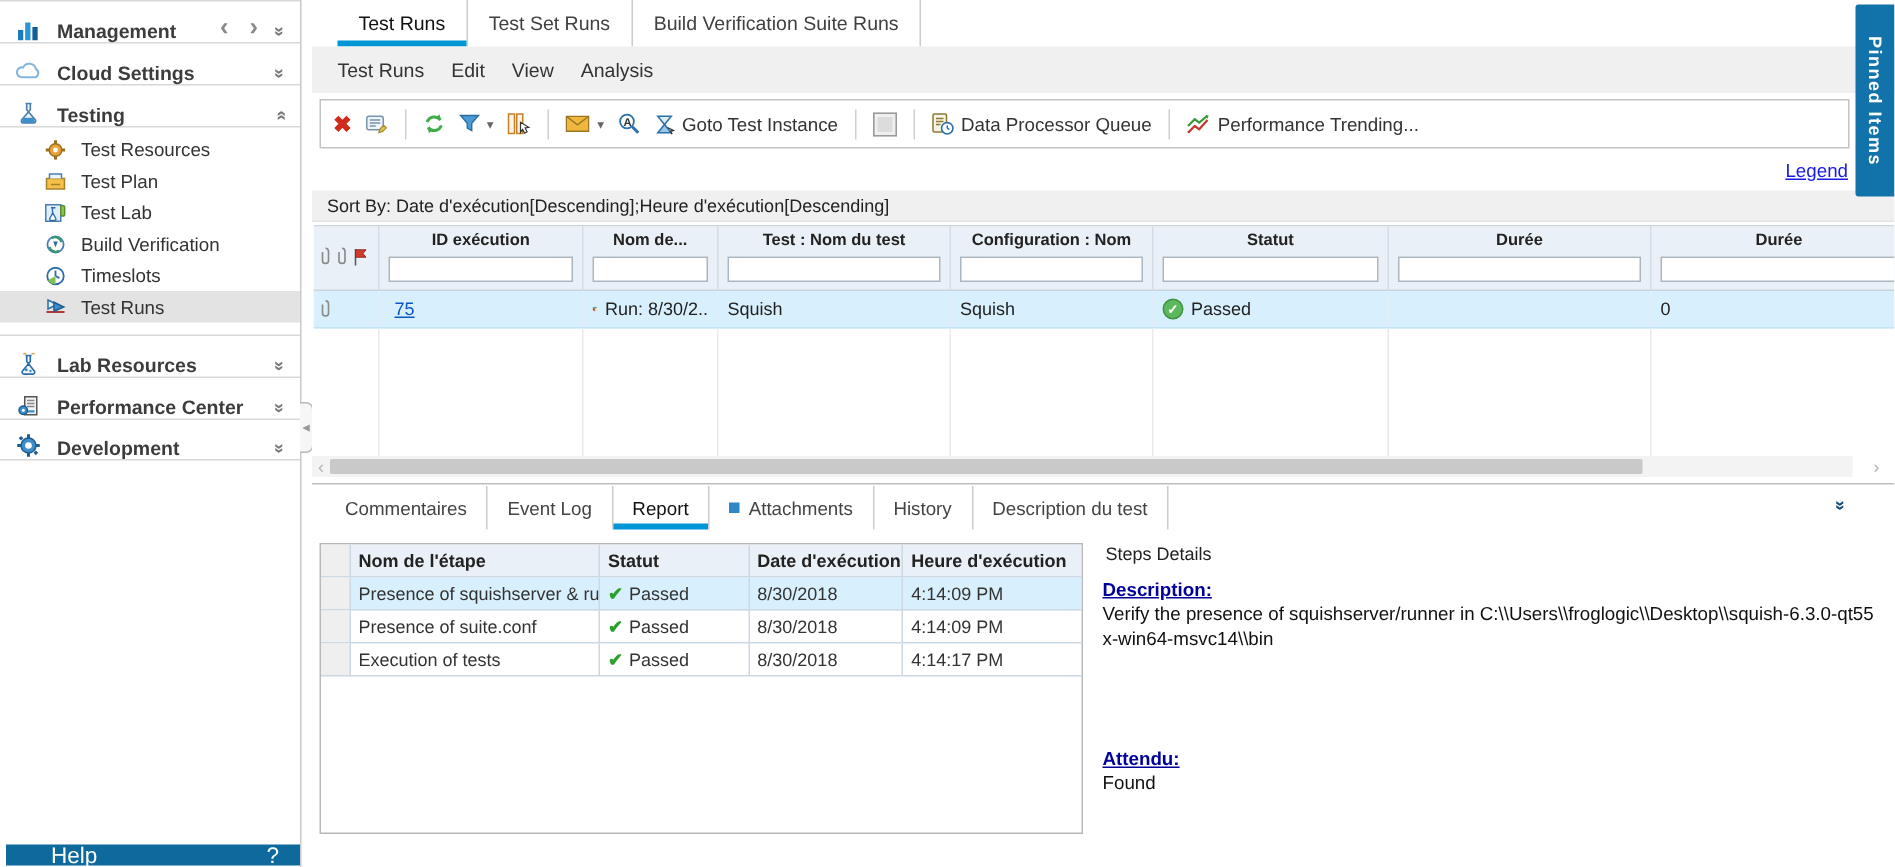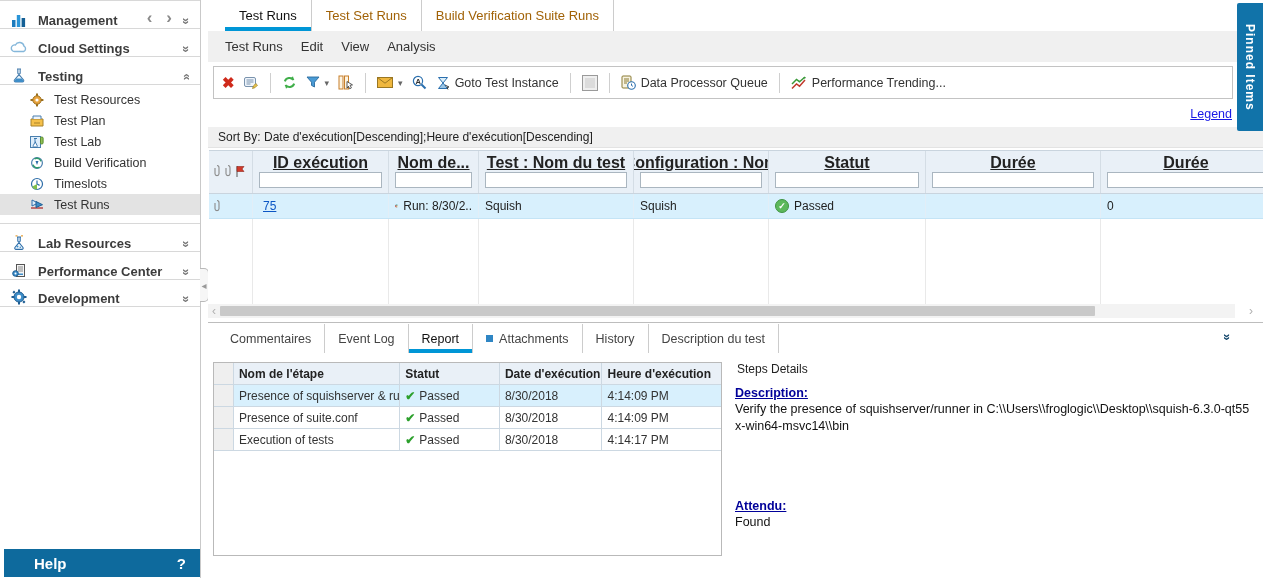--- a/index.html
+++ b/index.html
@@ -15,28 +15,28 @@
   .sb-section:first-of-type { margin-top:36px; }
   .sb-section .sb-ico { width:22px; height:18px; display:flex; align-items:center; justify-content:center; margin-right:8px; }
   .sb-section .lbl { flex:1; }
   .dbl { display:inline-block; transform:rotate(90deg); color:#7a7a7a; font-size:12px; font-weight:bold; }
   .dbl.up { transform:rotate(-90deg); }
   .sb-items { padding:4px 0 8px 0; border-top:1px solid #d8d8d8; }
   .sb-item { display:flex; align-items:center; height:21px; padding:0 6px 0 28px; color:#333; font-size:12.5px; cursor:pointer; }
   .sb-item .sb-ico { width:18px; height:16px; margin-right:8px; display:flex; align-items:center; justify-content:center; }
   .sb-item.selected { background:#e3e3e3; }
   .sb-bottom-border { border-bottom:1px solid #d8d8d8; }
-  .help-bar { position:absolute; left:4px; bottom:1px; width:196px; height:28px; background:#0e6a9d; color:#fff; display:flex; align-items:center; padding:0 14px 0 30px; font-weight:bold; font-size:15px; }
+  .help-bar { position:absolute; left:4px; bottom:1px; width:196px; height:14px; background:#0e6a9d; color:#fff; display:flex; align-items:center; padding:0 14px 0 30px; font-weight:normal; font-size:15px; }
   .help-bar .q { margin-left:auto; font-size:15px; }
   .collapse-handle { position:absolute; left:200px; top:268px; width:9px; height:34px; background:#f6f6f6; border:1px solid #b9b9b9; border-left:none; border-radius:0 5px 5px 0; display:flex; align-items:center; justify-content:center; color:#999; font-size:10px; cursor:pointer; }
   
   .main { position:absolute; left:208px; top:0; width:1055px; height:578px; background:#fff; }
   
   .tabbar { position:absolute; left:0; top:0; right:0; height:31px; display:flex; align-items:stretch; padding-left:17px; }
-  .tab { position:relative; display:flex; align-items:center; padding:0 14px; font-size:13px; color:#a16207; border-right:1px solid #ccc; cursor:pointer; }
+  .tab { position:relative; display:flex; align-items:center; padding:0 14px; font-size:13px; color:#404040; border-right:1px solid #ccc; cursor:pointer; }
   .tab.active { color:#111; }
   .tab.active::after { content:""; position:absolute; left:0; right:0; bottom:0; height:4px; background:#0096d6; }
   
   .menubar { position:absolute; left:0; top:31px; right:0; height:31px; background:#f0f0f0; display:flex; align-items:center; padding-left:17px; gap:18px; font-size:13px; color:#333; }
   .menu-item { cursor:pointer; }
   
   .toolbar { position:absolute; left:5px; top:66px; width:1020px; height:33px; border:1px solid #c3c3c3; background:#fff; display:flex; align-items:center; padding:0 8px; gap:9px; }
   .tbtn { display:flex; align-items:center; gap:5px; cursor:pointer; color:#333; font-size:12.5px; white-space:nowrap; }
   .tsep { width:1px; height:20px; background:#cfcfcf; margin:0 2px; }
   .caret { color:#666; font-size:9px; }
@@ -45,21 +45,21 @@
   
   .legend-link { position:absolute; top:107px; right:31px; color:#1a1ae6; text-decoration:underline; font-size:12.5px; cursor:pointer; }
   .sortband { position:absolute; left:0; top:127px; right:0; height:21px; background:#f0f0f0; display:flex; align-items:center; padding-left:10px; color:#222; font-size:12px; border-bottom:1px solid #e3e3e3; }
   
   .grid { position:absolute; left:1px; top:150px; right:0; height:168px; overflow:hidden; }
   .grid-table { display:flex; flex-direction:column; width:1063px; border-top:1px solid #c9d4de; }
   .g-row { display:flex; }
   .g-h { height:43px; background:#e9f0f7; border-bottom:1px solid #c9d4de; }
   .g-cell { border-right:1px solid #d4dde5; padding:2px 6px; overflow:hidden; white-space:nowrap; }
   .g-h .g-cell { display:flex; flex-direction:column; align-items:center; justify-content:space-between; padding:3px 6px 5px; }
-  .g-h .h-lbl { font-weight:bold; color:#222; font-size:16px;text-decoration:underline; }
+  .g-h .h-lbl { font-weight:bold; color:#222; font-size:11px; }
   .g-h input { width:100%; height:17px; border:1px solid #aab6c0; font-size:11px; padding:0 3px; }
   .c0 { width:44px; } .c1 { width:136px; } .c2 { width:90px; } .c3 { width:155px; }
   .c4 { width:135px; } .c5 { width:157px; } .c6 { width:175px; } .c7 { width:171px; }
   .g-h .c0 { flex-direction:row; align-items:center; justify-content:flex-start; gap:3px; padding-left:4px; }
   .g-data { height:25px; background:#d8f0fd; border-bottom:1px solid #c4e4f6; align-items:center; }
   .g-data .g-cell { display:flex; align-items:center; gap:5px; height:100%; border-right:1px solid #e2eef7; font-size:12px; color:#222; }
   .g-filler { height:86px; }
   .g-filler .g-cell { border-right:1px solid #e9e9e9; height:86px; }
   .run-link { color:#0b56c4; text-decoration:underline; cursor:pointer; }
   .pass-badge { display:inline-flex; align-items:center; justify-content:center; width:14px; height:14px; border-radius:50%; background:#5cb85c; border:1px solid #3f9442; color:#fff; font-size:9px; font-weight:bold; }

